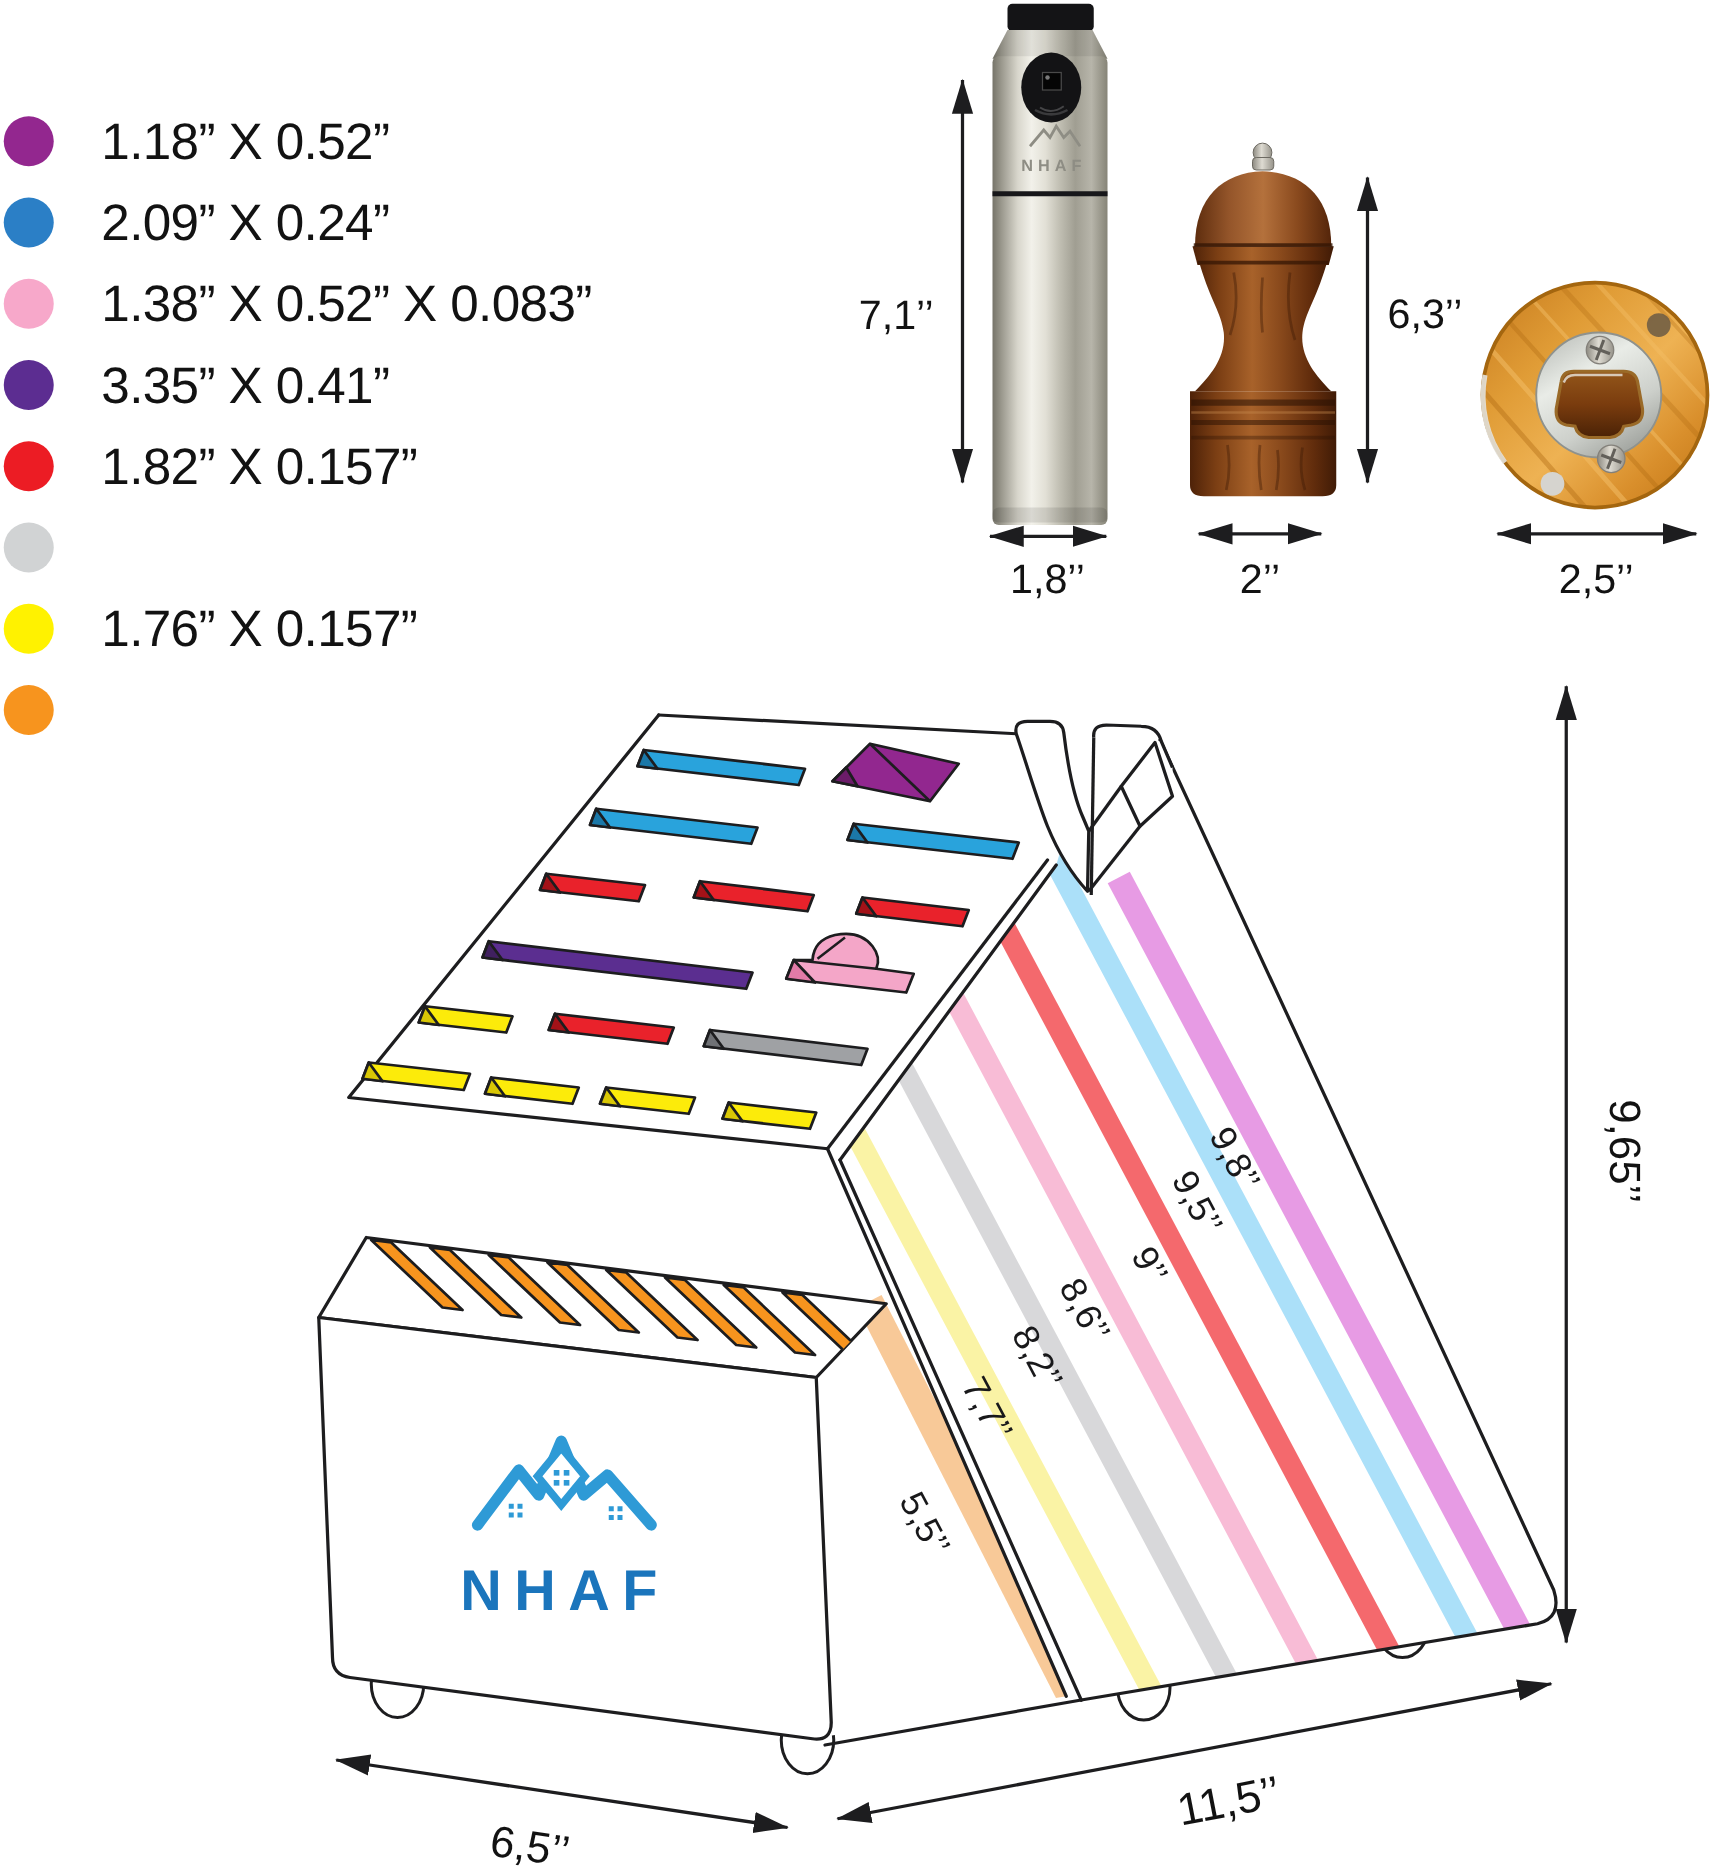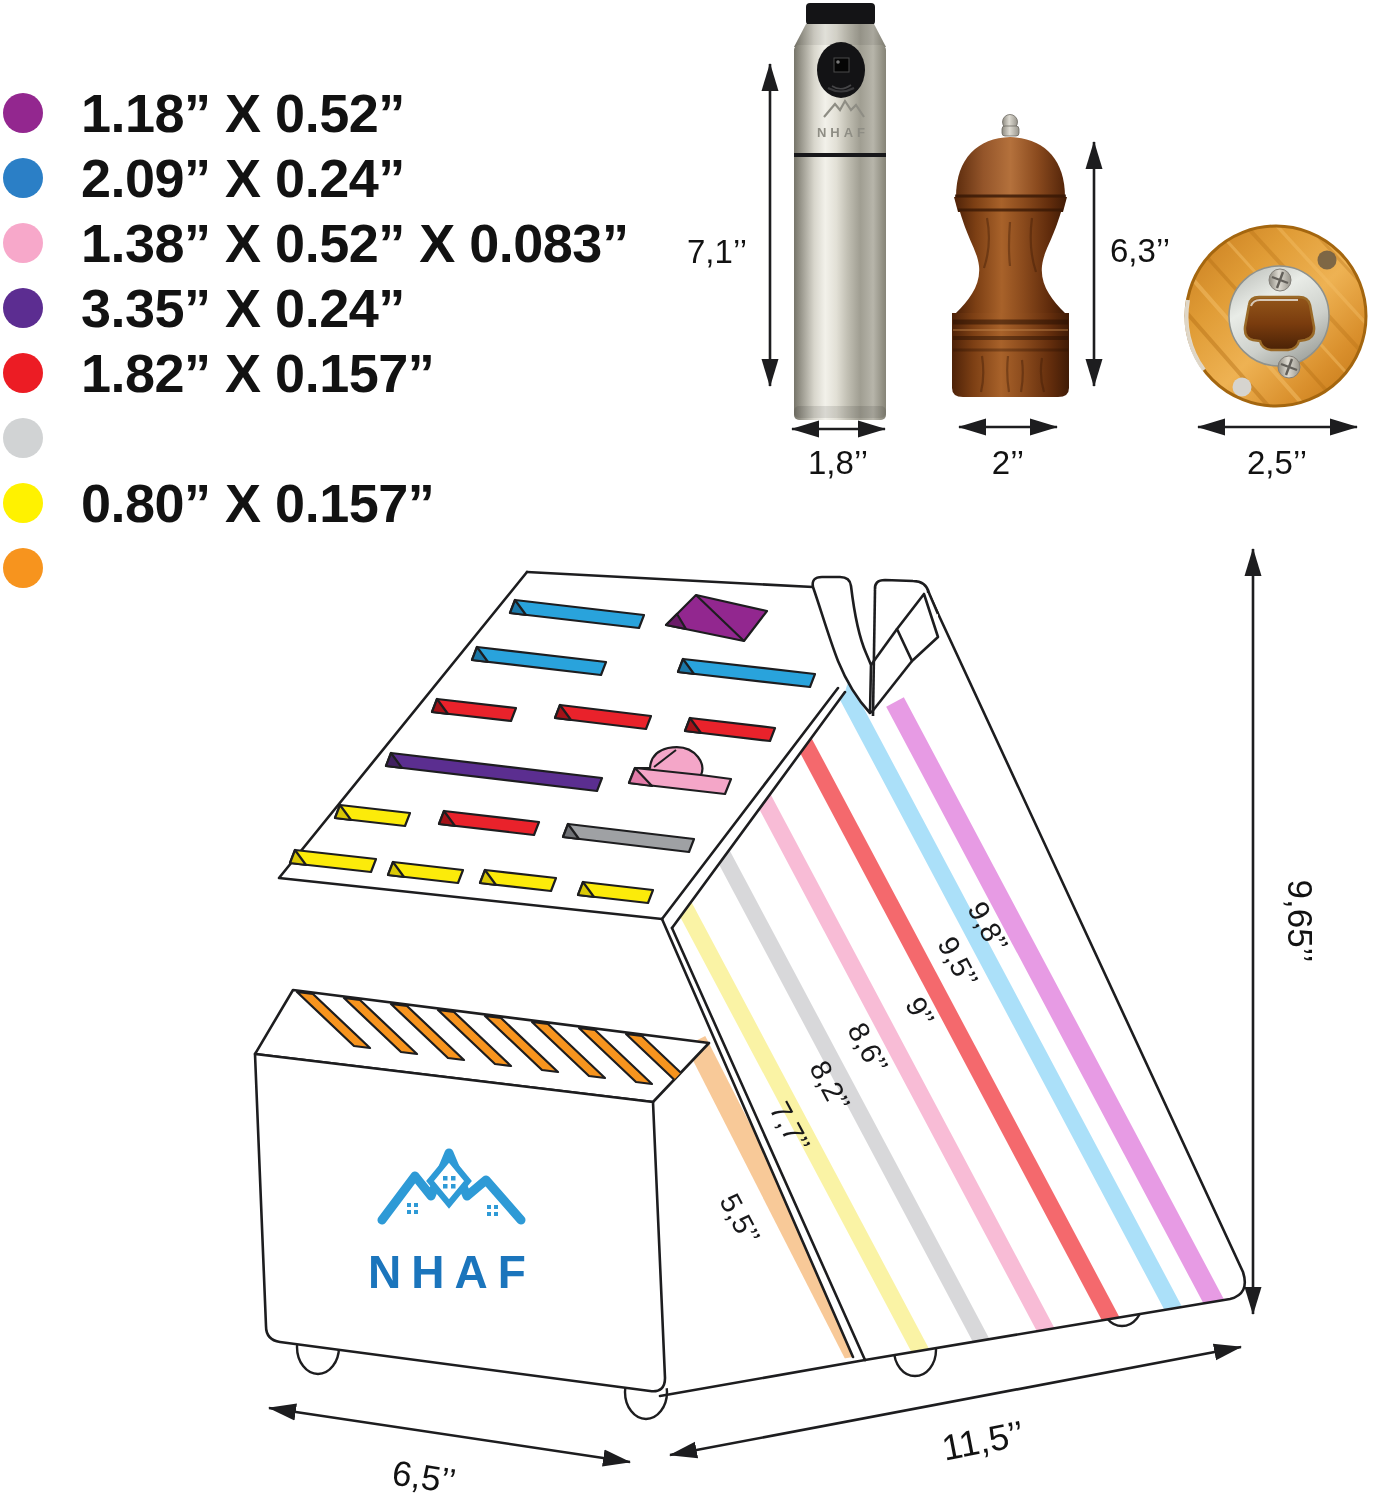--- a/index.html
+++ b/index.html
@@ -2,21 +2,21 @@
 <html><head>
 <meta charset="utf-8">
 <style>
   html,body{margin:0;padding:0;background:#ffffff;}
   .page{position:relative;width:1377px;height:1500px;background:#ffffff;overflow:hidden;
         font-family:"Liberation Sans",sans-serif;}
   .scene{position:absolute;left:0;top:0;}
   .legend{position:absolute;left:0;top:0;width:560px;}
   .legend-row{position:absolute;left:3px;display:flex;align-items:center;height:42px;}
   .legend-dot{width:40px;height:40px;border-radius:50%;flex:0 0 40px;}
-  .legend-label{margin-left:38px;font-weight:bold;font-size:54px;letter-spacing:-0.5px;
+  .legend-label{margin-left:38px;font-weight:normal;font-size:41px;letter-spacing:-0.5px;
                 color:#121212;white-space:nowrap;}
   svg text{font-family:"Liberation Sans",sans-serif;}
 </style>
 </head>
 <body>
 
 <div class="page">
 
   <div class="legend">
     <div class="legend-row" style="top:92px">
@@ -26,32 +26,32 @@
     <div class="legend-row" style="top:157px">
       <span class="legend-dot" style="background: rgb(43, 127, 198);"></span>
       <span class="legend-label">2.09” X 0.24”</span>
     </div>
     <div class="legend-row" style="top:222px">
       <span class="legend-dot" style="background: rgb(247, 168, 202);"></span>
       <span class="legend-label">1.38” X 0.52” X 0.083”</span>
     </div>
     <div class="legend-row" style="top:287px">
       <span class="legend-dot" style="background: rgb(92, 45, 145);"></span>
-      <span class="legend-label">3.35” X 0.24”</span>
+      <span class="legend-label">3.35” X 0.41”</span>
     </div>
     <div class="legend-row" style="top:352px">
       <span class="legend-dot" style="background: rgb(236, 28, 36);"></span>
       <span class="legend-label">1.82” X 0.157”</span>
     </div>
     <div class="legend-row" style="top:417px">
       <span class="legend-dot" style="background: rgb(209, 211, 212);"></span>
     </div>
     <div class="legend-row" style="top:482px">
       <span class="legend-dot" style="background: rgb(255, 242, 0);"></span>
-      <span class="legend-label">0.80” X 0.157”</span>
+      <span class="legend-label">1.76” X 0.157”</span>
     </div>
     <div class="legend-row" style="top:547px">
       <span class="legend-dot" style="background: rgb(247, 148, 30);"></span>
     </div>
   </div>
 
   <svg class="scene" width="1377" height="1500" viewBox="0 0 1377 1500">
     <defs>
       <marker id="ah" orient="auto-start-reverse" markerUnits="userSpaceOnUse" markerWidth="30" markerHeight="22" refX="27" refY="11">
         <path d="M0,2.5 L28,11 L0,19.5 Z" fill="#1d1d1f"></path>

